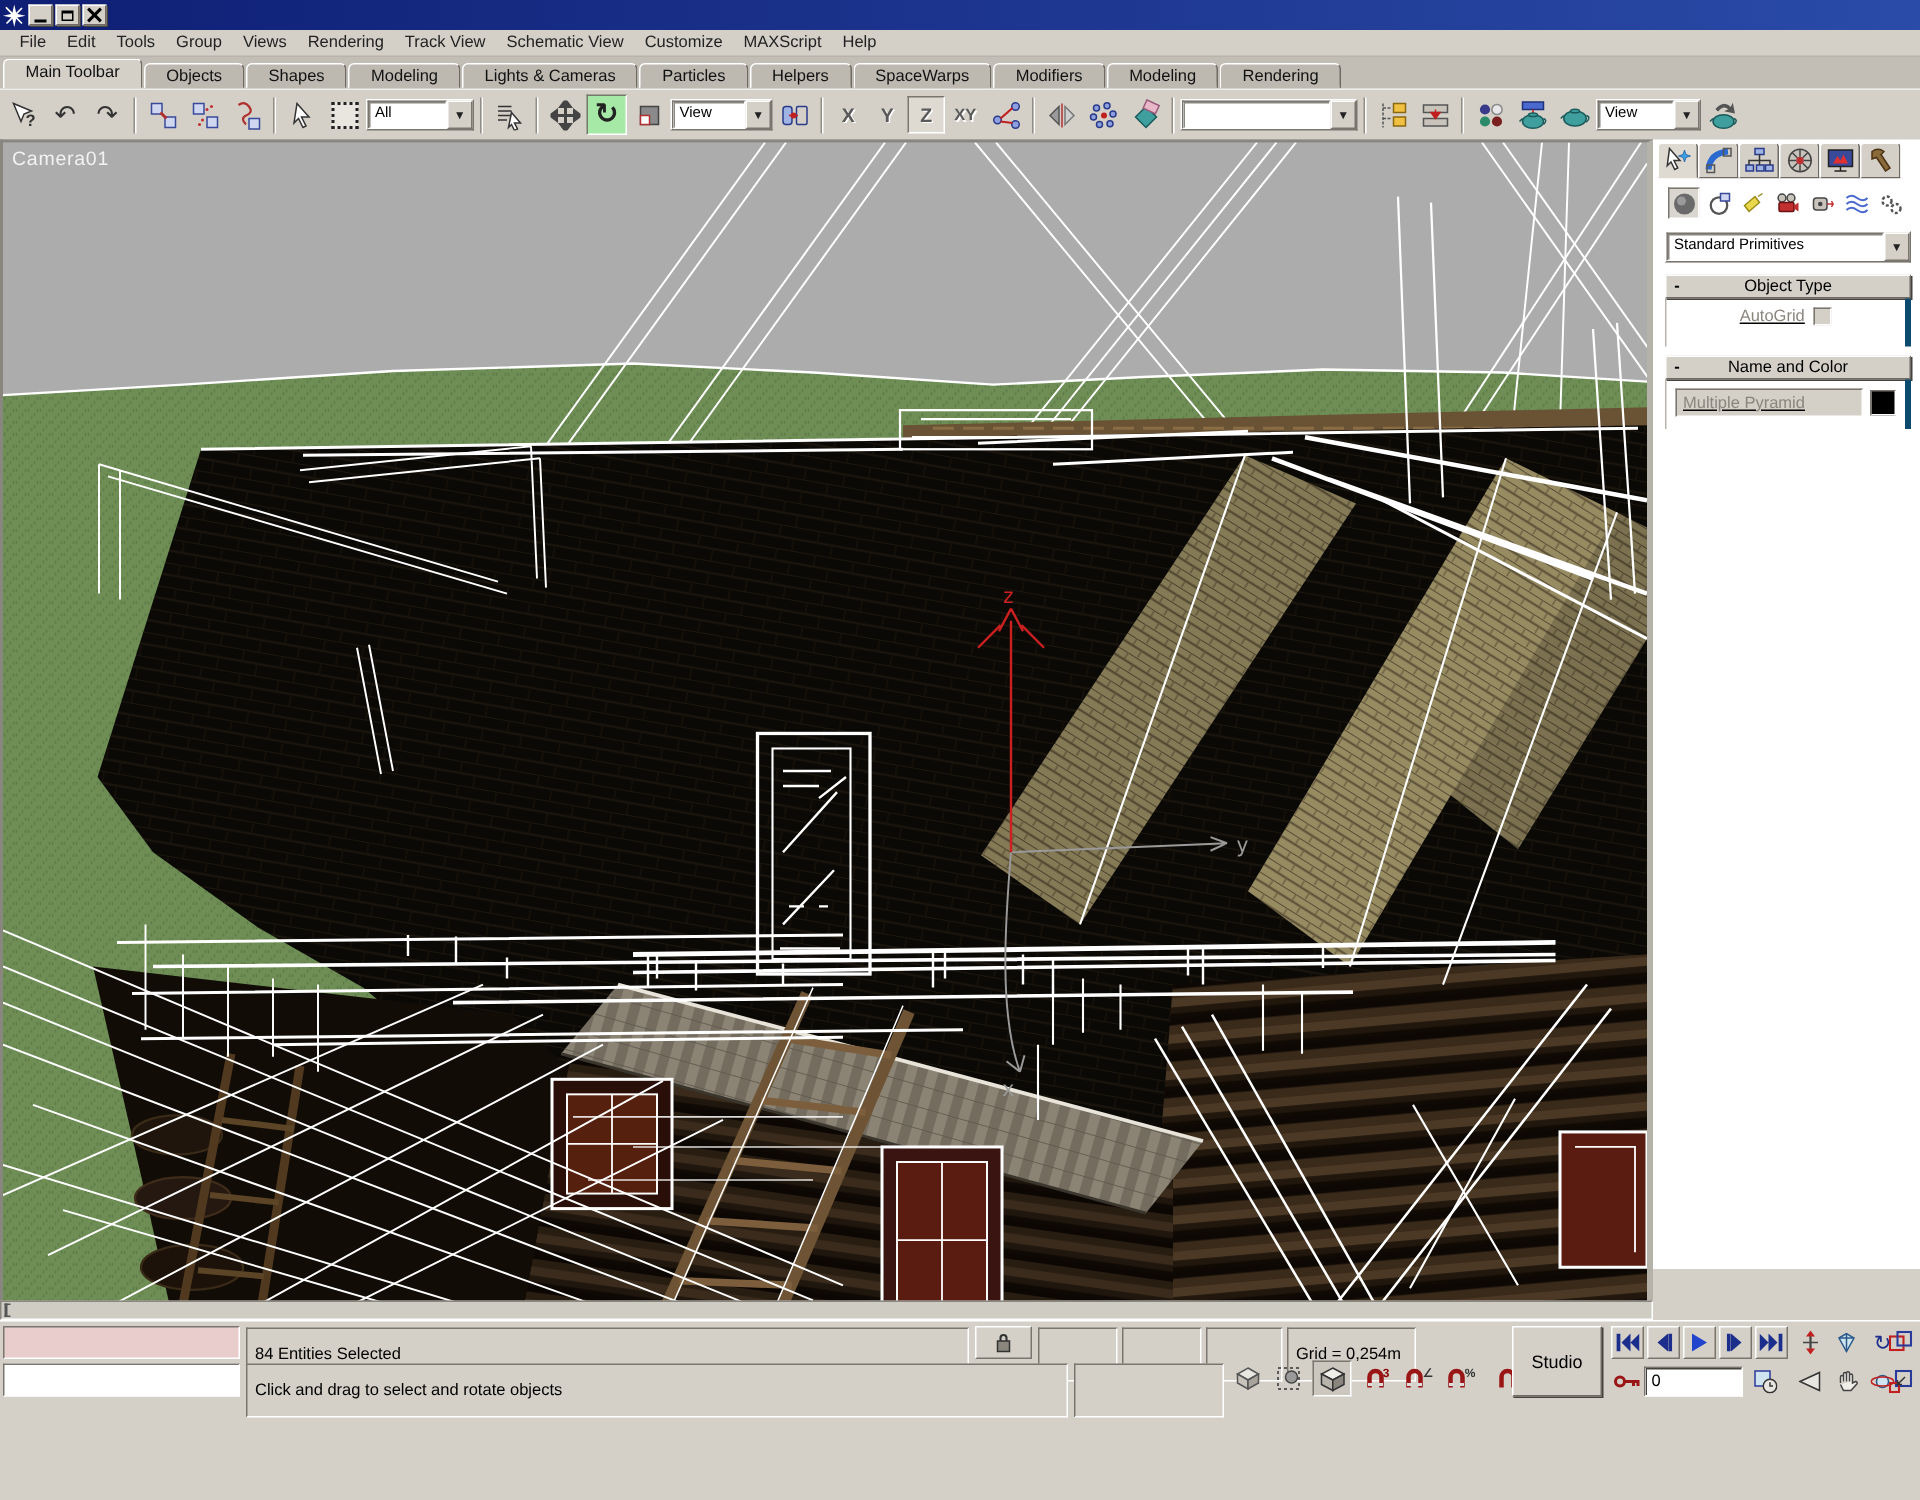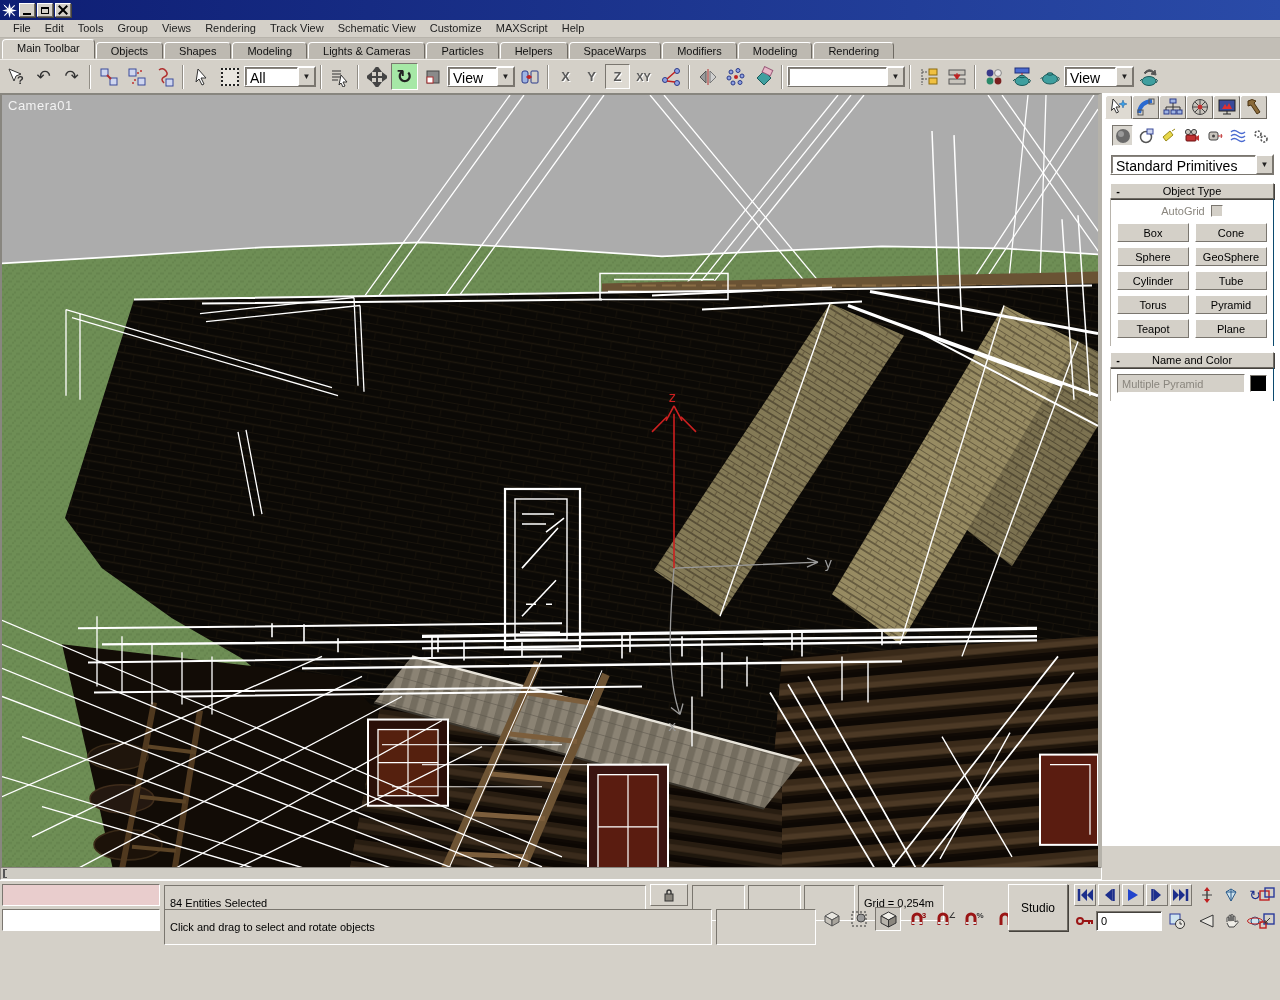--- a/index.html
+++ b/index.html
@@ -33,42 +33,42 @@
   .tab.active { height:20px; background:#d4d0c8; font-weight:normal; position:relative; z-index:2; }
 
   
   .toolbar { height:34px; display:flex; align-items:center; padding:2px 2px; gap:1px; background:#d4d0c8; border-top:1px solid #efede9; }
   .tbtn { width:27px; height:27px; display:flex; align-items:center; justify-content:center; position:relative; background:#d4d0c8; }
   .tbtn.active-green { background:#a6e8a6; border:1px solid; border-color:#7a766f #ffffff #ffffff #7a766f; }
   .tbtn .gly { font-size:17px; color:#333; line-height:1; }
   .axis { width:25px; height:25px; display:flex; align-items:center; justify-content:center; font-weight:bold; font-size:13px; color:#5a5a5a; text-shadow:1px 1px 0 #fff; }
   .sep { width:2px; height:24px; margin:0 3px; border-left:1px solid #928e86; border-right:1px solid #ffffff; }
   .dd { height:21px; display:flex; align-items:stretch; }
-  .dd .field { background:#fff; border:1px solid; border-color:#7a766f #ffffff #ffffff #7a766f; box-shadow:inset 1px 1px 0 #8a8680; padding:2px 4px; min-width:40px; font-size:14px; }
+  .dd .field { background:#fff; border:1px solid; border-color:#7a766f #ffffff #ffffff #7a766f; box-shadow:inset 1px 1px 0 #8a8680; padding:2px 4px; min-width:40px; font-size:10px; }
   .dd .arrow { width:17px; display:flex; align-items:center; justify-content:center; font-size:8px; color:#222; }
 
   
   .main { display:flex; height:753px;border-radius:30px; }
   .viewport { width:1102px; height:820px; background:#acacac; position:relative; border:2px solid #88867f; border-right:4px solid #b5b2aa; }
   .vp-label { position:absolute; left:6px; top:3px; color:#f2f2f2; font-size:13px; letter-spacing:.5px; z-index:5; }
   .viewport svg { position:absolute; inset:0; width:100%; height:100%; }
 
   .cmdpanel { width:178px; background:#ffffff; padding-top:2px; }
   .cp-tabs { display:flex; padding-left:3px; }
   .cp-tab { width:27px; height:24px; display:flex; align-items:center; justify-content:center; border:1px solid; border-color:#ffffff #6e6a63 #6e6a63 #ffffff; border-radius:3px 3px 0 0; background:#d4d0c8; }
   .cp-tab.active { background:#dedad2; border-bottom-color:#dedad2; }
   .cp-cats { display:flex; gap:2px; padding:6px 4px 4px 10px; }
   .cp-cat { width:21px; height:21px; display:flex; align-items:center; justify-content:center; }
   .cp-cat.active { border:1px solid; border-color:#7a766f #ffffff #ffffff #7a766f; background:#d9d6cf; }
   .cp-dd { margin:4px 6px 8px 8px; }
   .rollout { margin:6px 6px 0 8px; }
   .ro-head { height:16px; display:flex; align-items:center; background:#d4d0c8; border:1px solid; border-color:#ffffff #6e6a63 #6e6a63 #ffffff; box-shadow:1px 1px 0 #45423d; font-size:11px; }
   .ro-head .minus { width:14px; text-align:center; font-weight:bold; }
   .ro-head .ro-title { flex:1; text-align:center; padding-right:14px; }
-  .ro-body { border-left:1px solid #b8b4ac; border-right:1px solid #0c4a6e; padding:6px 6px 8px; }
+  .ro-body { border-left:1px solid #b8b4ac; border-right:4px solid #0c4a6e; padding:6px 6px 8px;text-decoration:underline; }
   .autogrid { display:flex; align-items:center; justify-content:center; gap:6px; color:#8a867e; margin-bottom:6px; }
   .chk { width:12px; height:12px; background:#d4d0c8; border:1px solid; border-color:#7a766f #ffffff #ffffff #7a766f; }
   .obj-grid { display:grid; grid-template-columns:1fr 1fr; gap:5px 6px; }
   .obj-btn { height:19px; display:flex; align-items:center; justify-content:center; font-size:11px; }
   .name-row { display:flex; gap:5px; align-items:center; }
   .name-field { flex:1; height:19px; display:flex; align-items:center; padding:0 4px; color:#8a867e; background:#d4d0c8; border:1px solid; border-color:#7a766f #ffffff #ffffff #7a766f; }
   .swatch { width:17px; height:17px; background:#000; border:1px solid; border-color:#7a766f #ffffff #ffffff #7a766f; }
 
   
   .timeslider { width:1102px; height:21px; display:flex; align-items:center; padding:1px 2px; gap:1px; }
@@ -589,32 +589,20 @@
     <div class="rollout">
       <div class="ro-head">
         <span class="minus">-</span>
         <span class="ro-title">Object Type</span>
       </div>
       <div class="ro-body">
         <div class="autogrid">
           <span>AutoGrid</span>
           <span class="chk"></span>
         </div>
-        <div class="obj-grid">
-          <div class="obj-btn raised2">Box</div>
-          <div class="obj-btn raised2">Cone</div>
-          <div class="obj-btn raised2">Sphere</div>
-          <div class="obj-btn raised2">GeoSphere</div>
-          <div class="obj-btn raised2">Cylinder</div>
-          <div class="obj-btn raised2">Tube</div>
-          <div class="obj-btn raised2">Torus</div>
-          <div class="obj-btn raised2">Pyramid</div>
-          <div class="obj-btn raised2">Teapot</div>
-          <div class="obj-btn raised2">Plane</div>
-        </div>
       </div>
     </div>
 
     <div class="rollout">
       <div class="ro-head">
         <span class="minus">-</span>
         <span class="ro-title">Name and Color</span>
       </div>
       <div class="ro-body">
         <div class="name-row">

